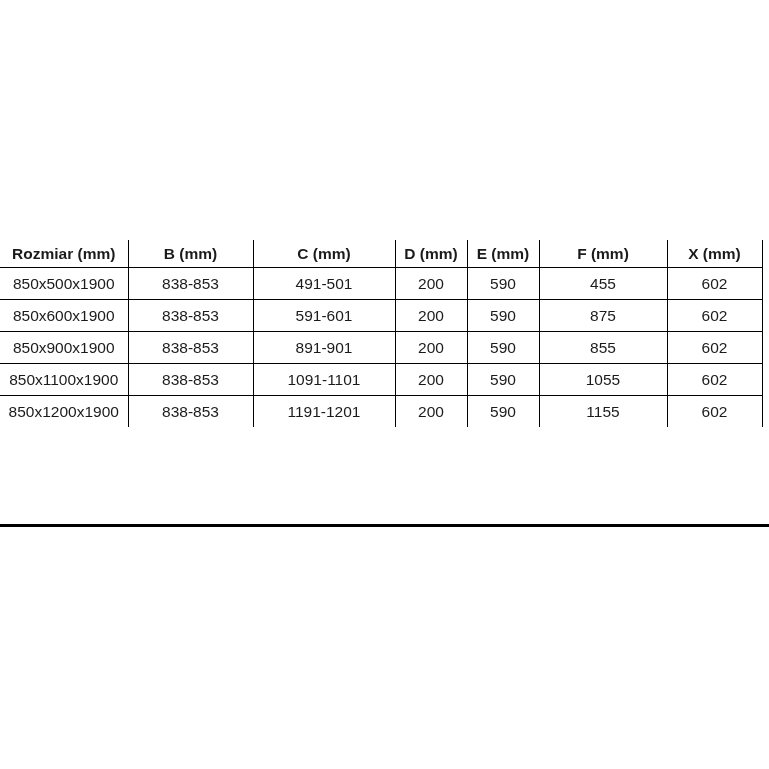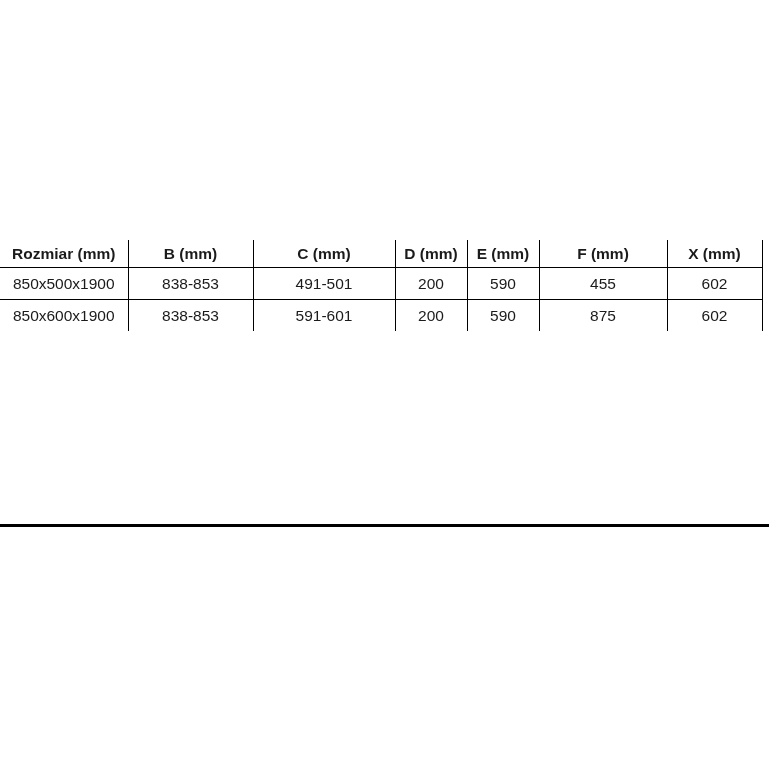--- a/index.html
+++ b/index.html
@@ -95,16 +95,43 @@
         </tr>
         <tr>
           <td>850x600x1900</td>
           <td>838-853</td>
           <td>591-601</td>
           <td>200</td>
           <td>590</td>
           <td>875</td>
           <td>602</td>
         </tr>
+        <tr>
+          <td>850x900x1900</td>
+          <td>838-853</td>
+          <td>891-901</td>
+          <td>200</td>
+          <td>590</td>
+          <td>855</td>
+          <td>602</td>
+        </tr>
+        <tr>
+          <td>850x1100x1900</td>
+          <td>838-853</td>
+          <td>1091-1101</td>
+          <td>200</td>
+          <td>590</td>
+          <td>1055</td>
+          <td>602</td>
+        </tr>
+        <tr>
+          <td>850x1200x1900</td>
+          <td>838-853</td>
+          <td>1191-1201</td>
+          <td>200</td>
+          <td>590</td>
+          <td>1155</td>
+          <td>602</td>
+        </tr>
       </tbody>
   </table>
   <div class="bottom-rule"></div>
 </div>
 
 </body></html>

